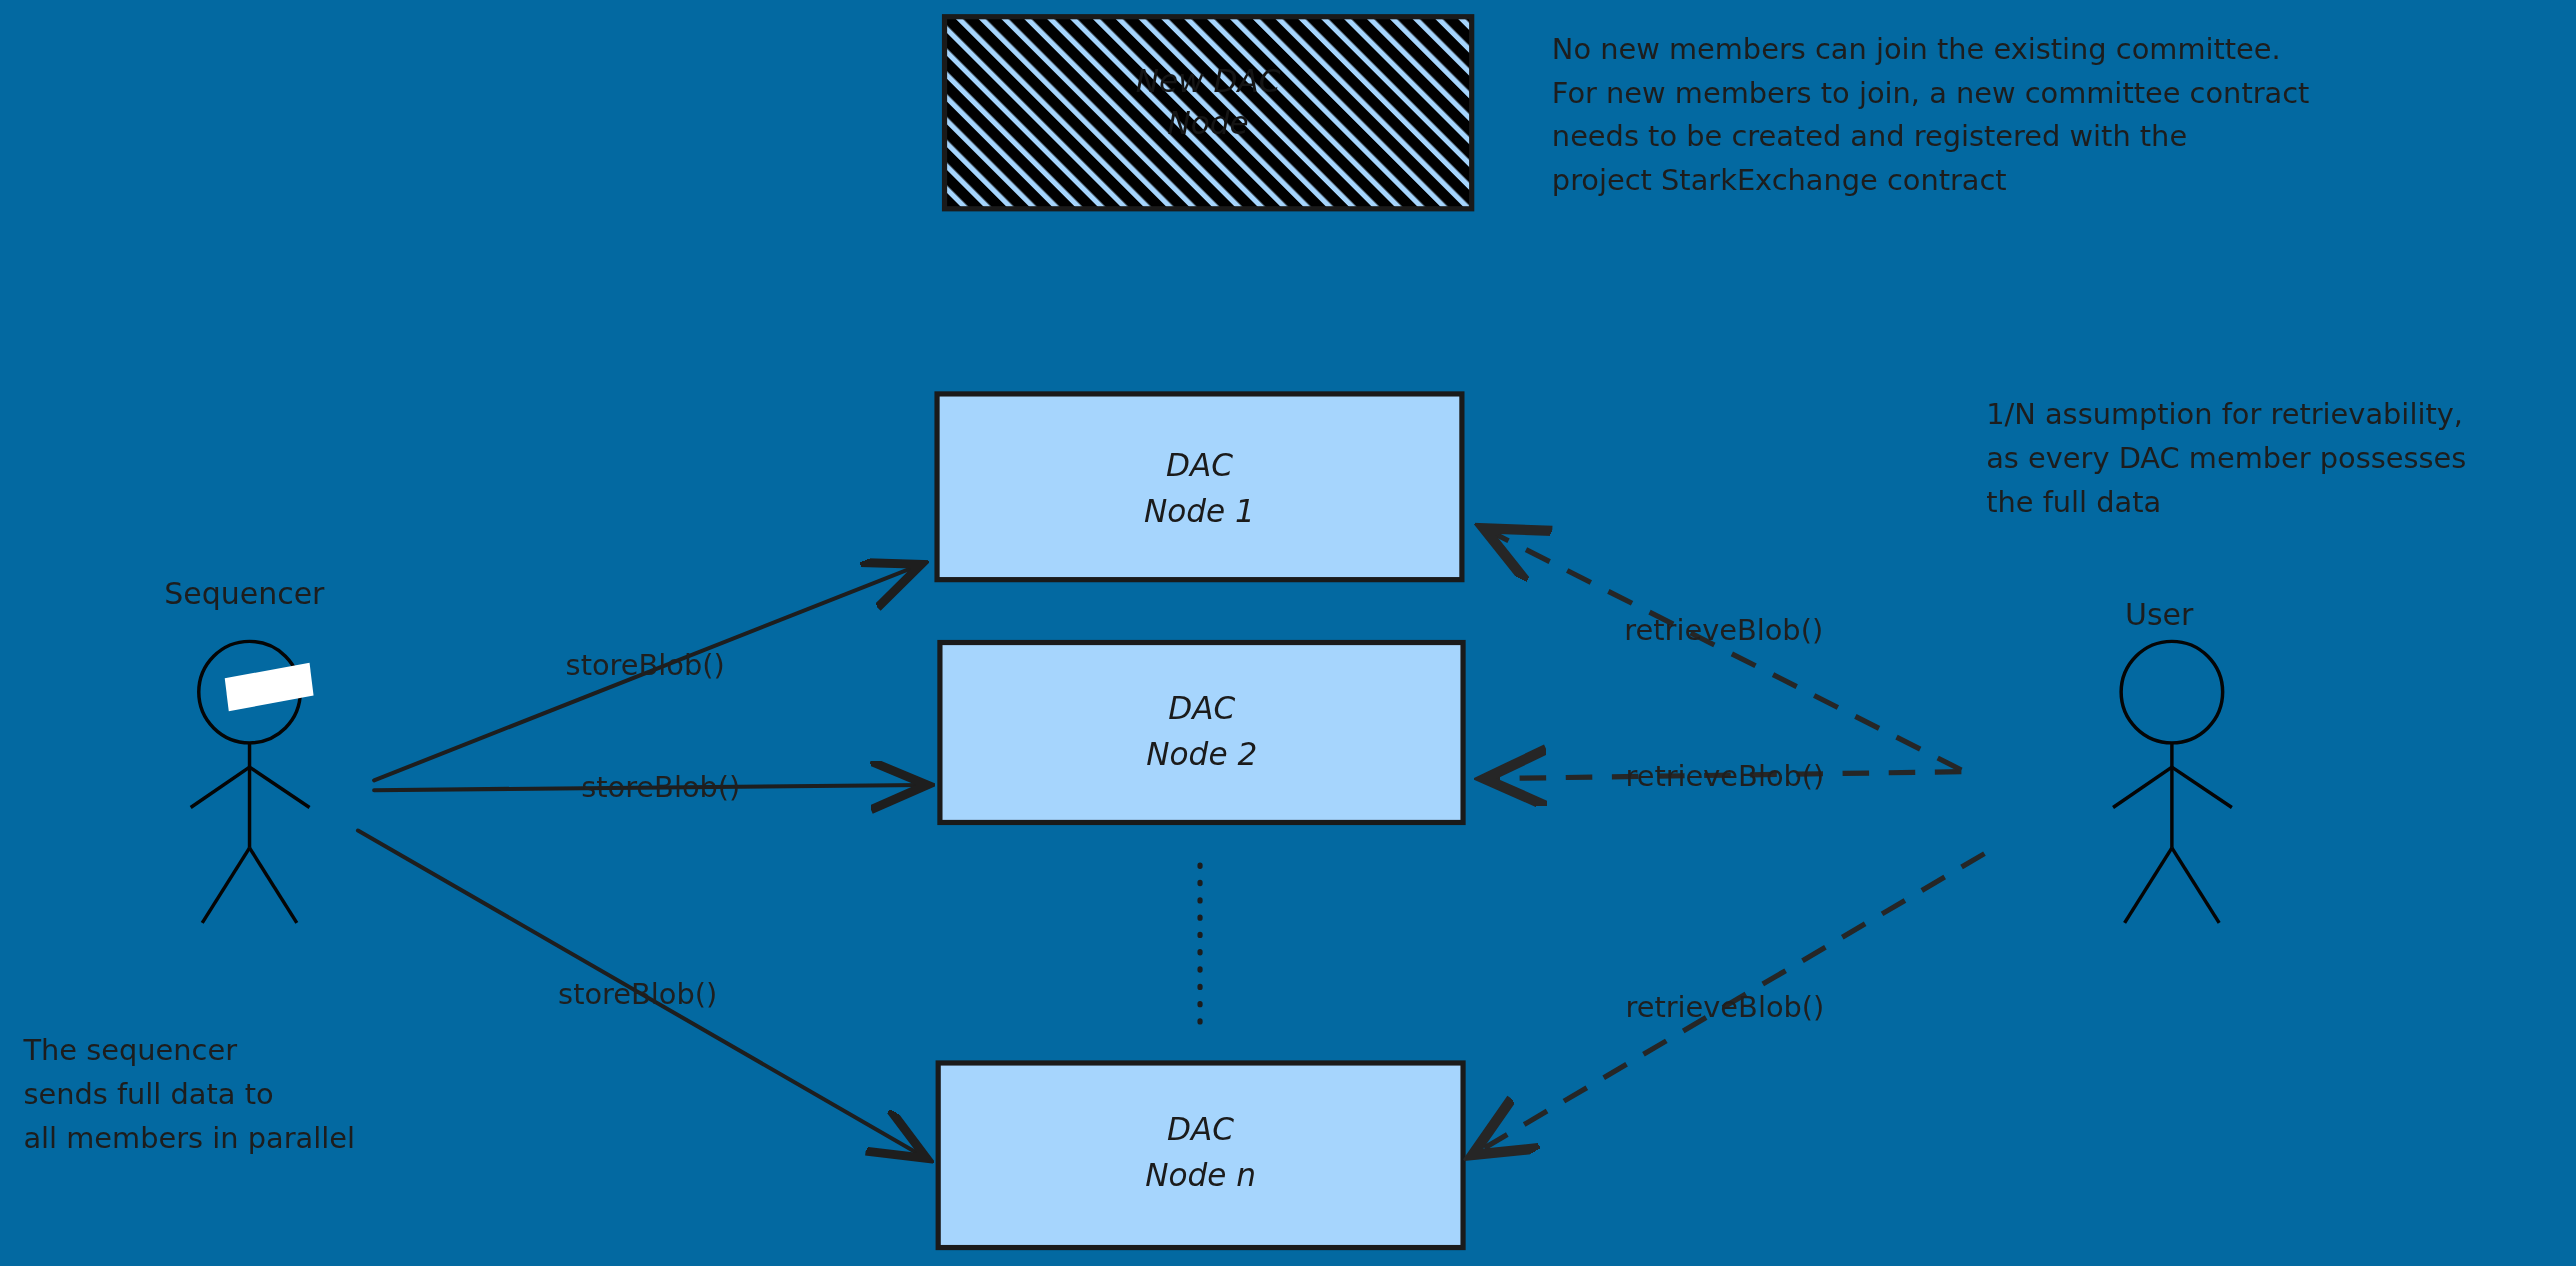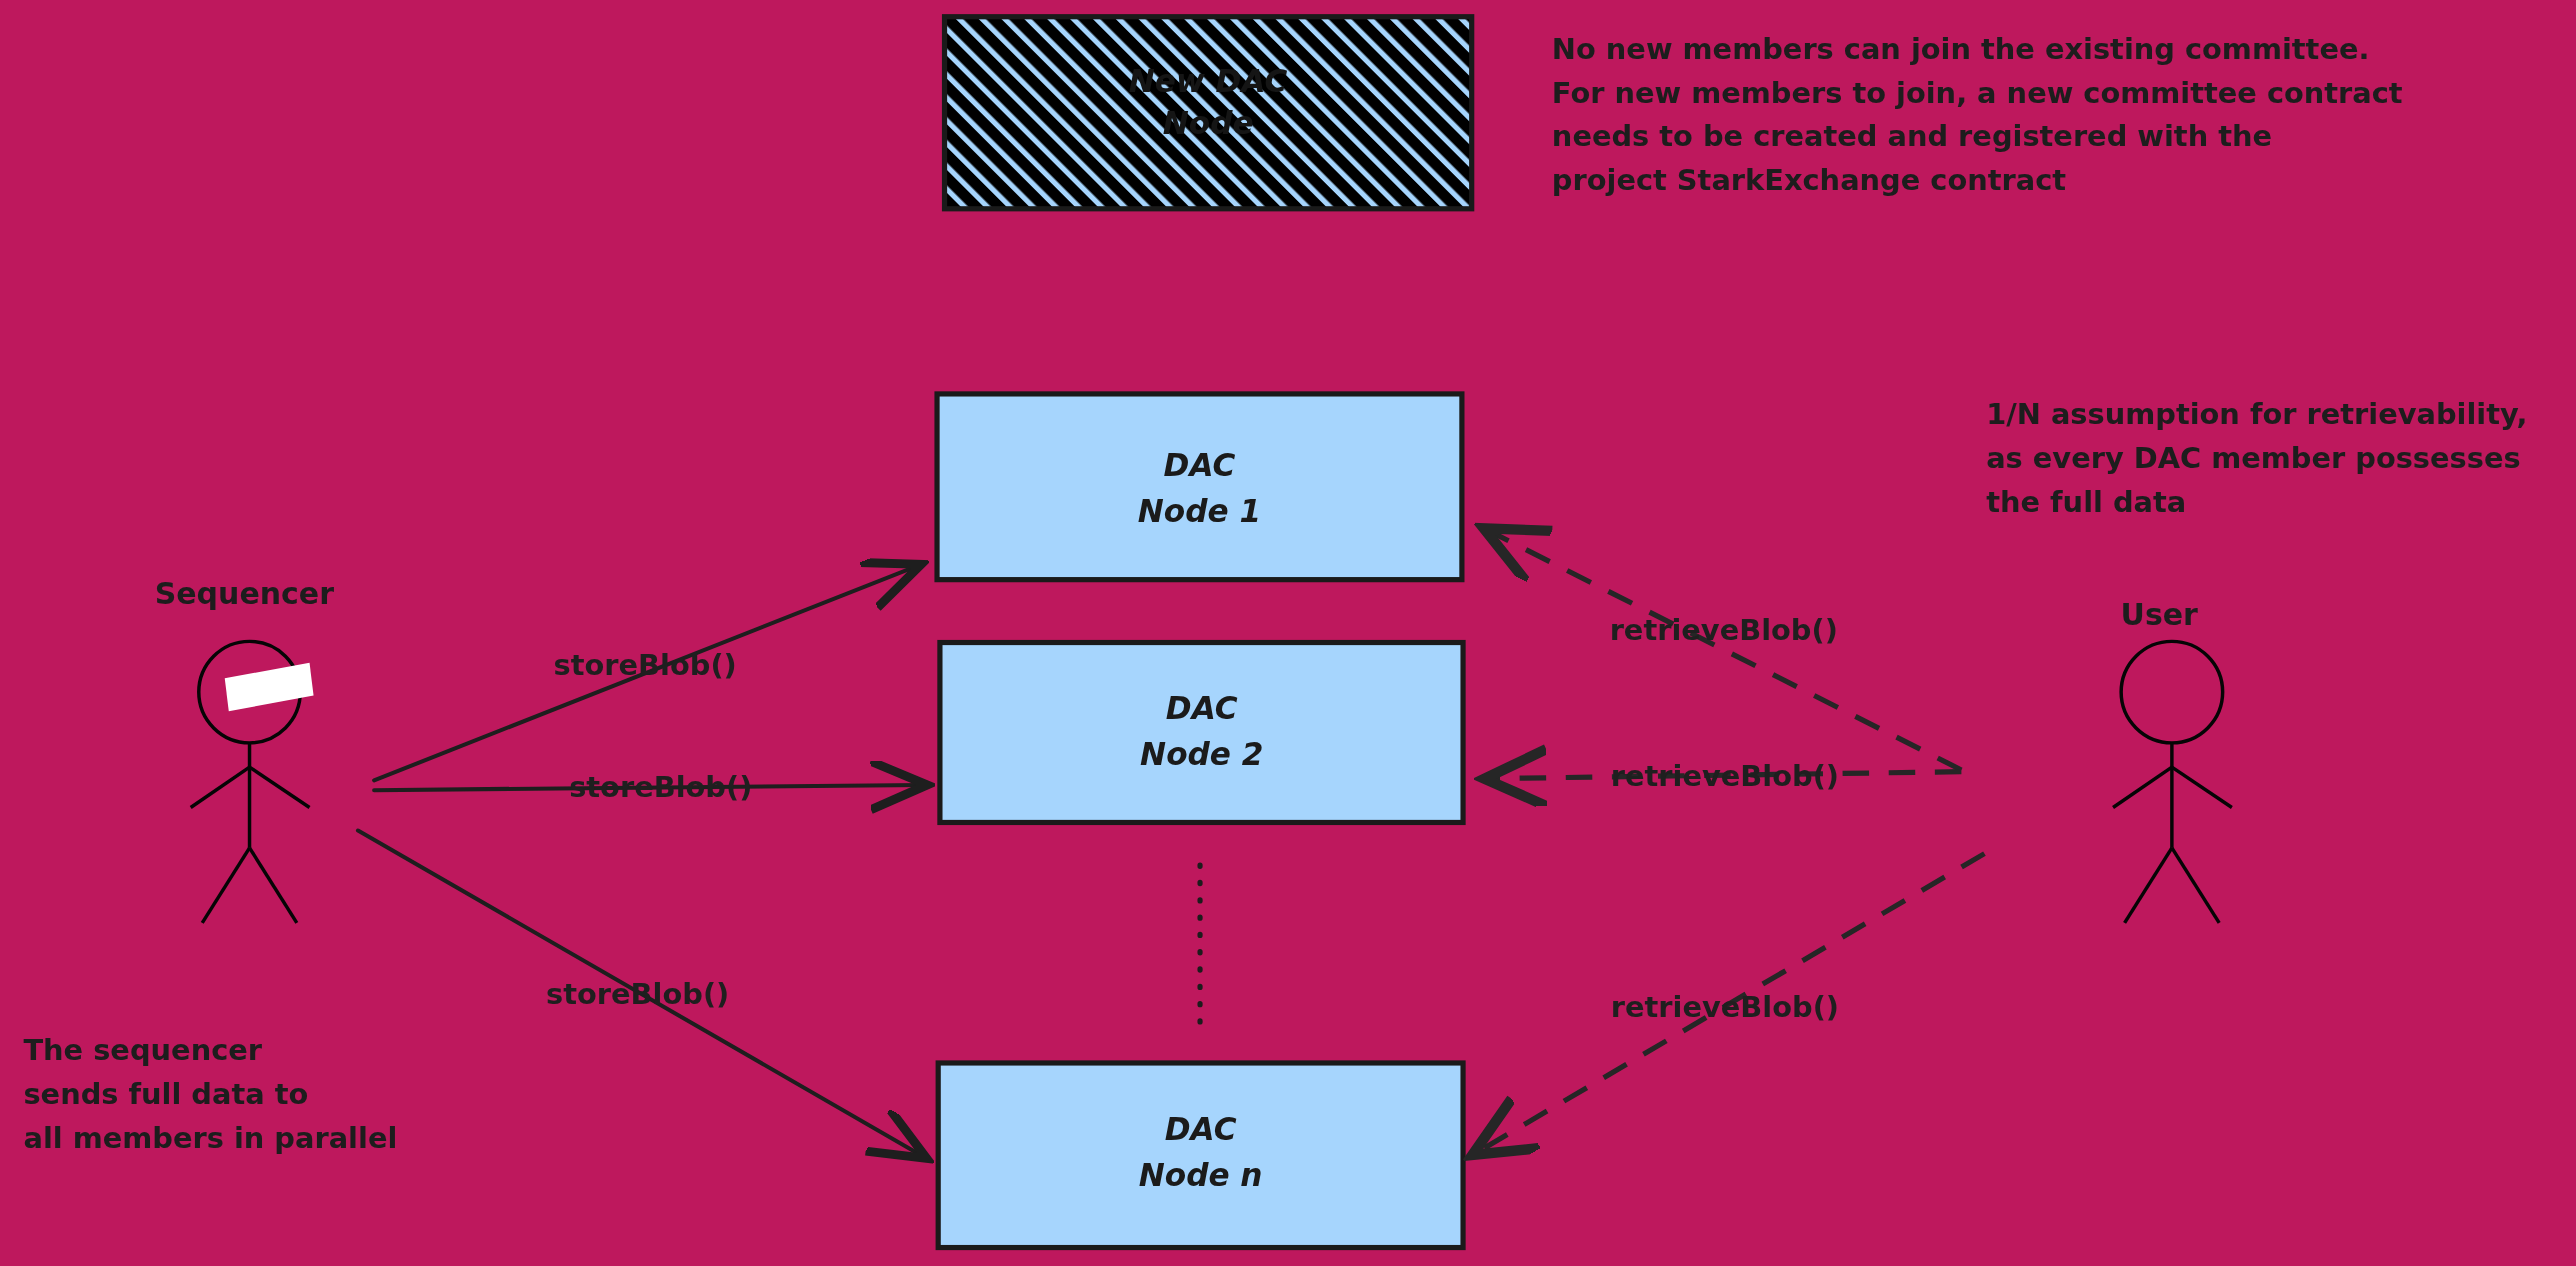--- a/index.html
+++ b/index.html
@@ -7,23 +7,22 @@
     padding: 0;
     background: #000000;
   }
   body {
     font-family: "DejaVu Sans", sans-serif;
   }
   #canvas {
     position: relative;
     width: 2576px;
     height: 1266px;
-    background: #be185d;
+    background: #0369a1;
     overflow: hidden;
-    font-weight: bold;
   }
   svg.layer {
     position: absolute;
     left: 0;
     top: 0;
     width: 2576px;
     height: 1266px;
   }
   .node-label {
     font-family: "DejaVu Sans", sans-serif;

